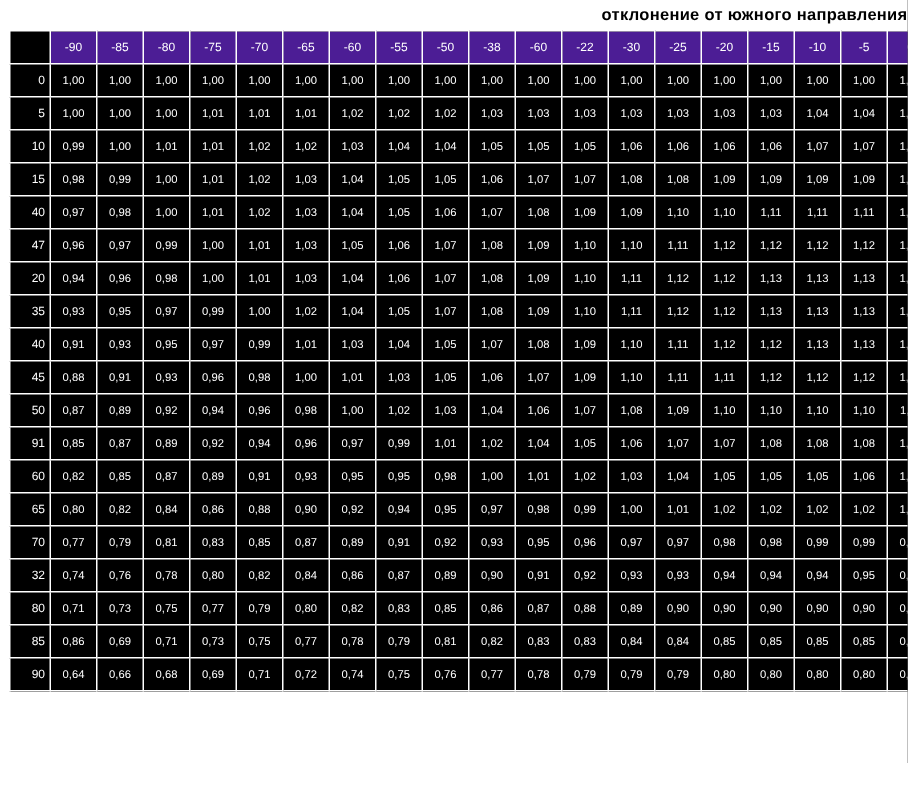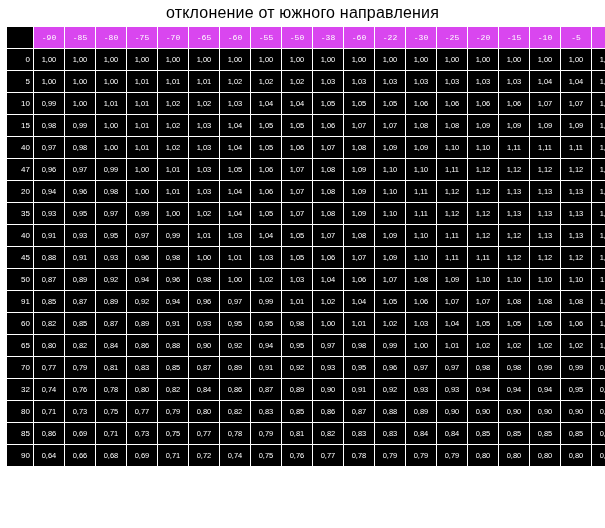--- a/index.html
+++ b/index.html
@@ -7,23 +7,23 @@
     padding: 0;
     background: #ffffff;
   }
   body {
     width: 605px;
     height: 528px;
     font-family: "Liberation Sans", sans-serif;
     overflow: hidden;
   }
   #page-title {
-    text-align: center;
-    font-size: 16px;
-    font-weight: normal;
+    text-align: right;
+    font-size: 11px;
+    font-weight: bold;
     color: #000000;
     padding-top: 4px;
     padding-bottom: 4px;
     letter-spacing: 0.2px;
   }
   #table-wrap {
     padding-left: 6px;
     padding-right: 6px;
   }
   table.grid {
@@ -46,22 +46,21 @@
     background: #000000;
   }
   table.grid th.corner {
     width: 26px;
     background: #000000;
   }
   table.grid th.colhead {
     width: 30px;
     font-size: 8px;
     color: #ffffff;
-    background: #d946ef;
-    font-family: Liberation Mono, monospace;
+    background: #4c1d95;
   }
   table.grid th.rowhead {
     width: 26px;
     font-size: 8px;
     color: #ffffff;
     background: #000000;
     text-align: right;
     padding-right: 3px;
   }
   table.grid td.cell {

